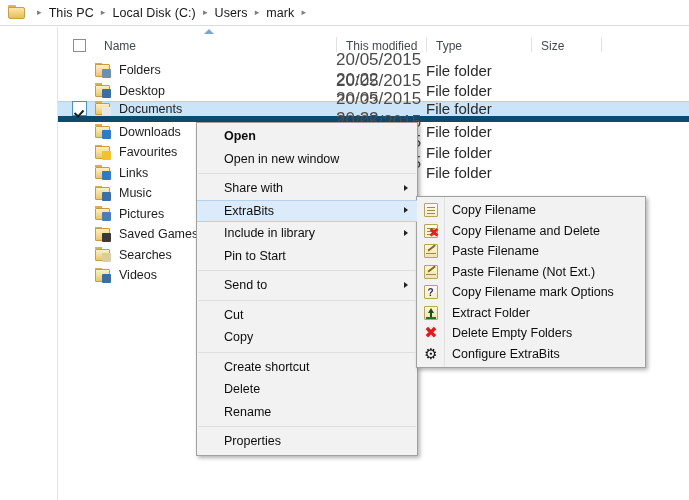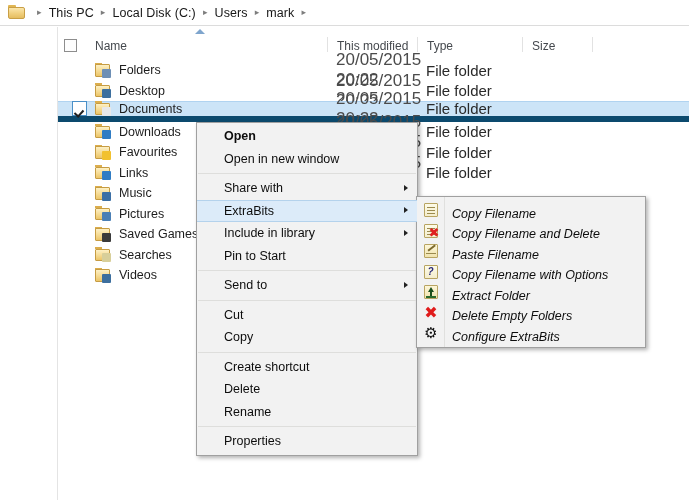--- a/index.html
+++ b/index.html
@@ -70,21 +70,21 @@
   .rail-divider {
     position: absolute;
     left: 57px; top: 27px;
     width: 1px; height: 473px;
     background: #e4e4e4;
   }
 
   
   .col-header {
     position: absolute;
-    left: 49px; top: 34px;
+    left: 58px; top: 34px;
     width: 631px; height: 23px;
     display: flex;
     align-items: center;
     font-size: 12px;
     color: #4a4f55;
   }
   .col {
     position: relative;
     height: 23px;
     display: flex;
@@ -257,25 +257,24 @@
     padding: 3px 0;
   }
   .ctxmenu.sub .gutter {
     width: 28px;
     border-right: 1px solid #e0e0de;
   }
   .sitem {
     position: relative;
     height: 20.5px;
     display: flex;
-    align-items: flex-end;
+    align-items: center;
     padding-left: 0;
     white-space: nowrap;
     z-index: 2;
-    font-style: italic;
   }
   .sicon {
     width: 28px;
     min-width: 28px;
     height: 20.5px;
     display: flex;
     align-items: center;
     justify-content: center;
   }
   .slabel { padding-left: 7px; }
@@ -659,25 +658,35 @@
               <div class="pad folderish"></div>
               <div class="pencil"></div>
               <div class="pencil2"></div>
             </div>
           </div>
           <span class="slabel">Paste Filename</span>
         </div>
         <div class="sitem">
           <div class="sicon">
             <div class="ic">
+              <div class="pad folderish"></div>
+              <div class="pencil"></div>
+              <div class="pencil2"></div>
+            </div>
+          </div>
+          <span class="slabel">Paste Filename (Not Ext.)</span>
+        </div>
+        <div class="sitem">
+          <div class="sicon">
+            <div class="ic">
               <div class="pad"></div>
               <div class="qmark">?</div>
             </div>
           </div>
-          <span class="slabel">Copy Filename with Options</span>
+          <span class="slabel">Copy Filename mark Options</span>
         </div>
         <div class="sitem">
           <div class="sicon">
             <div class="ic">
               <div class="pad folderish"></div>
               <div class="uparrow"></div>
               <div class="upstem"></div>
               <div class="greenbar"></div>
             </div>
           </div>

